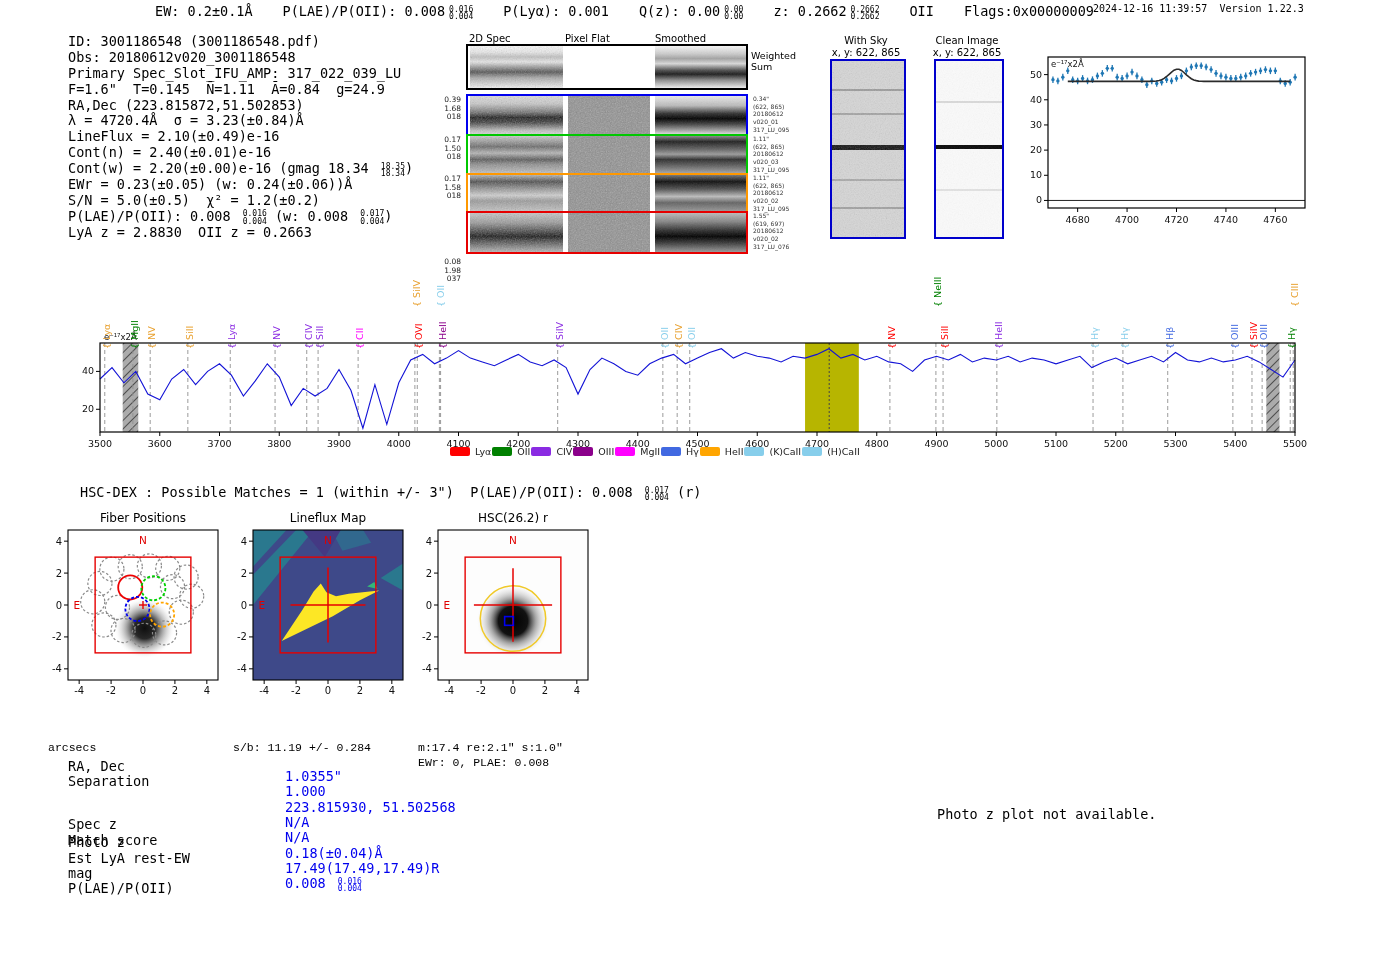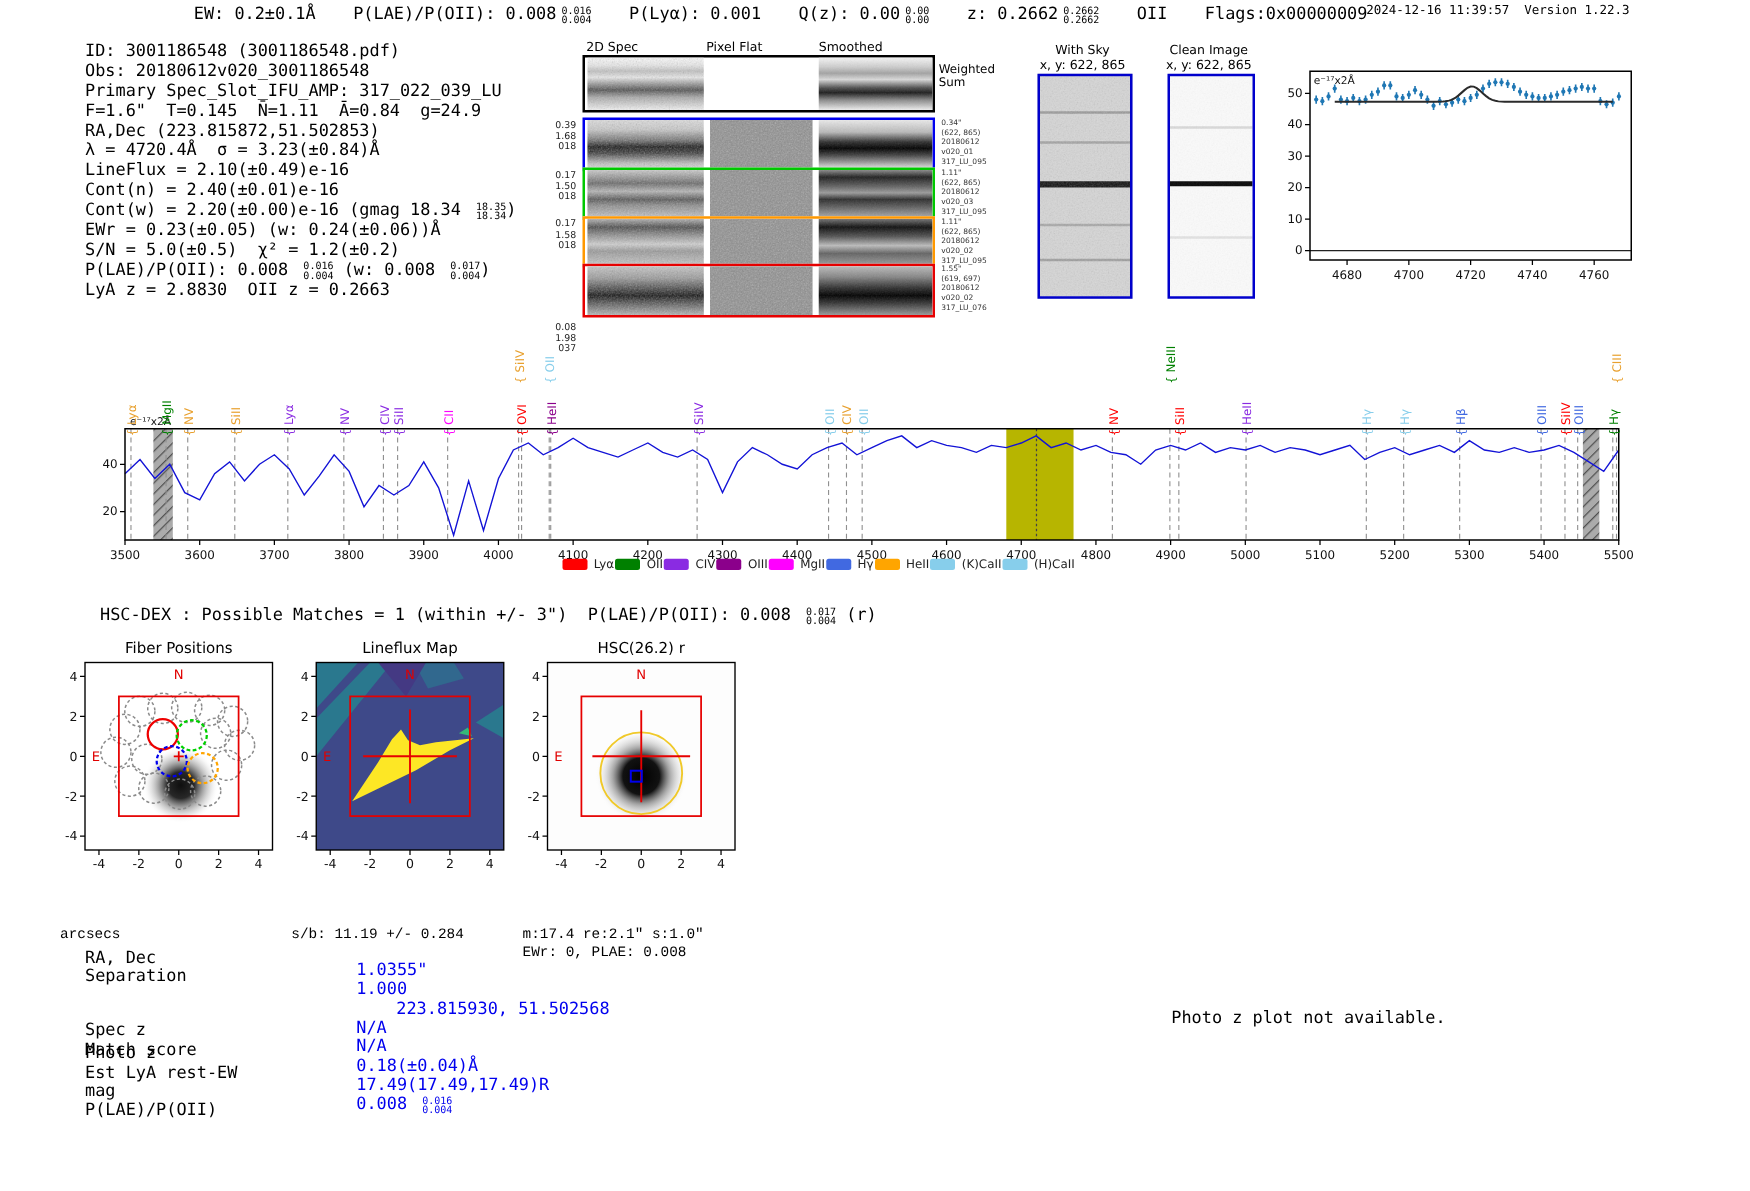--- a/index.html
+++ b/index.html
@@ -686,21 +686,21 @@
     </svg>
   <div class="abs cut-xlabel" style="left:418px;top:693px">m:17.4  re:2.1"  s:1.0"</div>
   <div class="abs cut-xlabel" style="left:418px;top:708px">EWr: 0, PLAE: 0.008</div>
 
   <div id="match-table">
       <div class="mt-label mono" style="top: 773px;">Separation</div>
       <div class="mt-value mono" style="top: 768px;">1.0355"</div>
       <div class="mt-label mono" style="top: 788.3px; margin-top: 44px;">Match score</div>
       <div class="mt-value mono" style="top: 783.3px;">1.000</div>
       <div class="mt-label mono" style="top: 758px;">RA, Dec</div>
-      <div class="mt-value mono" style="top: 798.6px; margin-left: 32px;">223.815930, 51.502568</div>
+      <div class="mt-value mono" style="top: 798.6px;">223.815930, 51.502568</div>
       <div class="mt-label mono" style="top: 816px;">Spec z</div>
       <div class="mt-value mono" style="top: 813.9px;">N/A</div>
       <div class="mt-label mono" style="top: 834.2px;">Photo z</div>
       <div class="mt-value mono" style="top: 829.2px;">N/A</div>
       <div class="mt-label mono" style="top: 849.5px;">Est LyA rest-EW</div>
       <div class="mt-value mono" style="top: 844.5px;">0.18(±0.04)Å</div>
       <div class="mt-label mono" style="top: 864.8px;">mag</div>
       <div class="mt-value mono" style="top: 859.8px;">17.49(17.49,17.49)R</div>
       <div class="mt-label mono" style="top: 880.1px;">P(LAE)/P(OII)</div>
       <div class="mt-value mono" style="top: 875.1px;">0.008 <span class="stack"><span>0.016</span><span>0.004</span></span></div>

